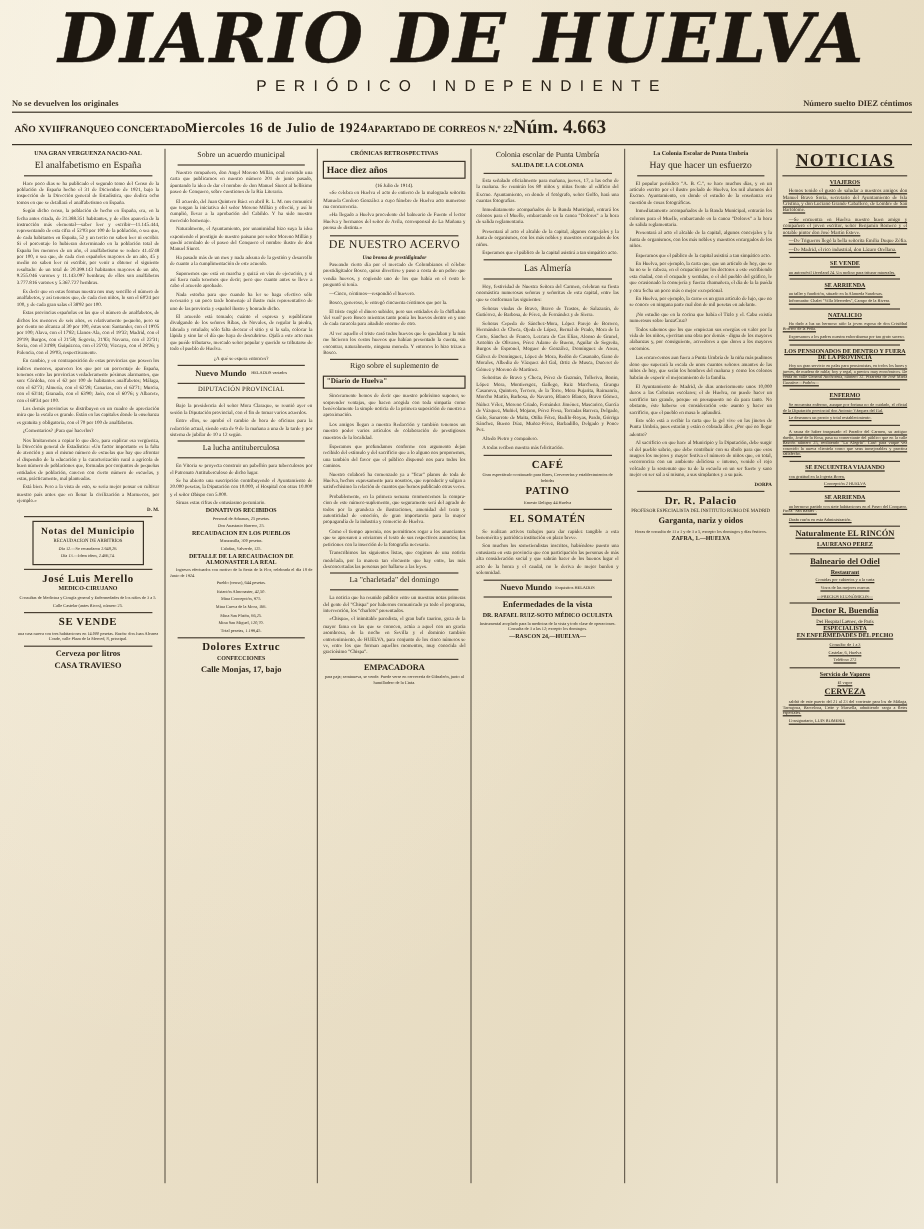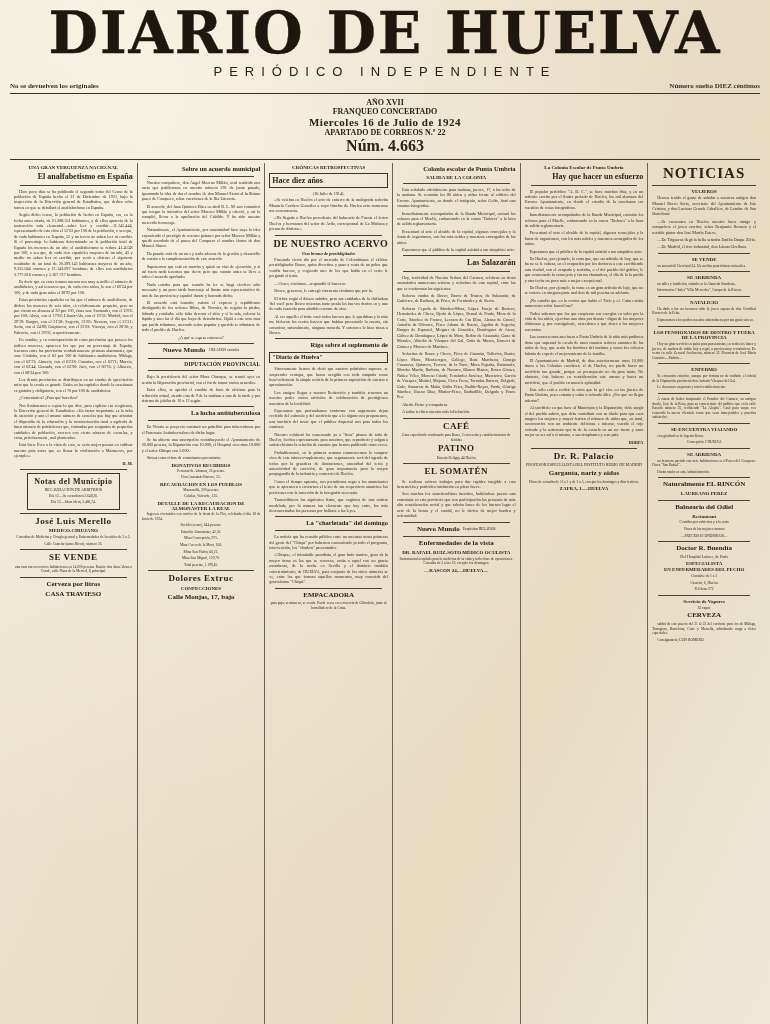--- a/index.html
+++ b/index.html
@@ -21,66 +21,67 @@
   
   .masthead{text-align:center;}
   .masthead h1{
     margin:0;
     font-family:"DejaVu Serif", serif;
     font-weight:700;
     font-size:57px;
     letter-spacing:2px;
     line-height:.95;
     color:#1d1710;
+    font-style:italic;
     -webkit-text-stroke:0.4px #1d1710;
   }
   .subtitle{
     margin-top:4px;
     font-family:"Liberation Sans", sans-serif;
     letter-spacing:7px;
     font-size:13px;
     color:#2a2218;
   }
   .mast-meta{
     display:flex;justify-content:space-between;align-items:flex-end;
     font-size:7px;margin-top:3px;color:#3a3024;
   }
   .mast-meta .left{width:200px;text-align:left;font-weight:700;}
   .mast-meta .right{width:200px;text-align:right;font-weight:700;}
   .rule{border-top:1px solid #3a3226;margin:3px 0;}
   .rule.thin{border-top:.6px solid #4a4033;}
   .dateline{
     display:flex;align-items:center;
-    font-size:8px;font-weight:700;padding:1px 2px;flex-direction:column;
+    font-size:8px;font-weight:700;padding:1px 2px;
   }
   .dateline .big{font-size:11px;letter-spacing:.5px;}
   .dateline .num{font-size:16px;font-weight:700;}
 
   
   .cols{display:flex;gap:0;margin-top:2px;height:862px;}
   .col{
     padding:0 4px;
     border-right:.6px solid #6b6253;
     box-sizing:border-box;
     overflow:hidden;
   }
   .col:last-child{border-right:none;}
   .c1{width:128px;}
   .c2{width:128px;}
   .c3{width:128px;}
   .c4{width:128px;}
   .c5{width:128px;}
-  .c6{width:112px;}
+  .c6{width:112px;text-decoration:underline;}
 
   p{margin:0 0 2px 0;text-align:justify;
     font-size:4.2px;line-height:5.4px;
     text-indent:5px;
     -webkit-hyphens:auto;hyphens:auto;
     color:#2e261b;}
-  .hl{ text-align:right;font-weight:700;margin:3px 0 2px;line-height:1.05;}
+  .hl{ text-align:center;font-weight:400;margin:3px 0 2px;line-height:1.05;}
   .hl.k1{font-size:10px;letter-spacing:.3px;}
   .hl.k2{font-size:8px;}
   .hl.k3{font-size:6.5px;}
   .hl.k4{font-size:5.5px;letter-spacing:.2px;}
   .kicker{font-size:5px;text-align:center;font-weight:700;margin:2px 0 1px;}
   .center{text-align:center;text-indent:0;}
   .sep{border-top:.6px solid #4a4033;margin:3px 6px;}
   .box{border:.8px solid #3c3428;padding:2px 6px;margin:3px 13px;}
   .small{font-size:4px;line-height:5px;}
   .tiny{font-size:3.6px;line-height:4.6px;}
@@ -248,21 +249,21 @@
 
     <div class="col c4">
       <div class="hl k3">Colonia escolar de Punta Umbría</div>
       <div class="kicker">SALIDA DE LA COLONIA</div>
       <div class="sep"></div>
       <p>Esta señalado oficialmente para mañana, jueves, 17, a las ocho de la mañana. Se reunirán los 80 niños y niñas frente al edificio del Excmo. Ayuntamiento, en donde el fotógrafo, señor Golfo, hará una cuantas fotografías.</p>
       <p>Inmediatamente acompañados de la Banda Municipal, entrará los colonos para el Muelle, embarcando en la canoa "Dolores" a la hora de salida reglamentaria.</p>
       <p>Presentará al acto el alcalde de la capital, algunos concejales y la Junta de organismos, con los más nobles y maestros encargados de los niños.</p>
       <p>Esperamos que el público de la capital asistirá a tan simpático acto.</p>
       <div class="sep"></div>
-      <div class="hl k2">Las Salazarán</div>
+      <div class="hl k2">Las Almería</div>
       <div class="sep"></div>
       <p>Hoy, festividad de Nuestra Señora del Carmen, celebran su fiesta onomástica numerosas señoras y señoritas de esta capital, entre las que se conforman las siguientes:</p>
       <p>Señoras viudas de Bravo, Bravo de Trastos, de Salazarán, de Gutiérrez, de Barbosa, de Pérez, de Fernández y de Sierra.</p>
       <p>Señoras Cepeda de Sánchez-Mora, López Parejo de Borrero, Hermández de Checa, Ojeda de López, Bernal de Prado, Mora de la Corte, Sánchez de Franco, Lezcara de Cas Elías, Alonso de Grunel, Antoñin de Olivares, Pérez Adame de Bueno, Aguilar de Segreña, Burgos de Espronel, Moguer de González, Domínguez de Areas, Gálvez de Domínguez, López de Mora, Redón de Casanaño, Gano de Morales, Albedia de Vázquez del Gal, Ortiz de Musca, Duceret de Gómez y Moreno de Martínez.</p>
       <p>Señoritas de Bravo y Checa, Pérez de Guzmán, Tolleriva, Bonin, López Mora, Montiersgoz, Gallego, Ruiz Marchena, Grangu Casanova, Quintero, Tercero, de la Torre, Mora Pujarita, Raimanríx, Morcho Martín, Barbosa, de Navarro, Blanco Blanco, Bravo Gómez, Núñez Vélez, Moreno Criado, Fernández Jiménez, Mascarico, García de Vázquez, Muñiel, Mojano, Pérez Fresa, Torradas Barrera, Delgado, Gulo, Sanarrote de Maita, Otilia Fétez, Badilo-Royas, Pardo, Górriga Sánchez, Bueno Díaz, Muñoz-Pérez, Barbadillo, Delgado y Ponce Pez.</p>
       <p>Altedo Pietro y compañero.</p>
       <p>A todas reciben nuestra más felicitación.</p>
       <div class="sep"></div>
       <div class="adbig">CAFÉ</div>
       <p class="center tiny">Gran espectáculo continuado para Bares, Cervecerías y establecimientos de bebidas</p>

